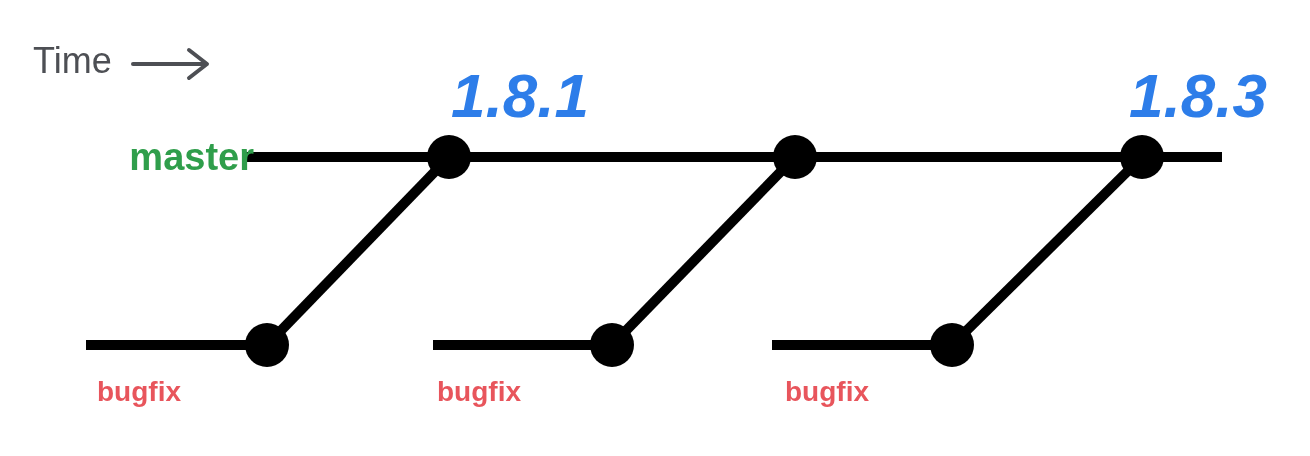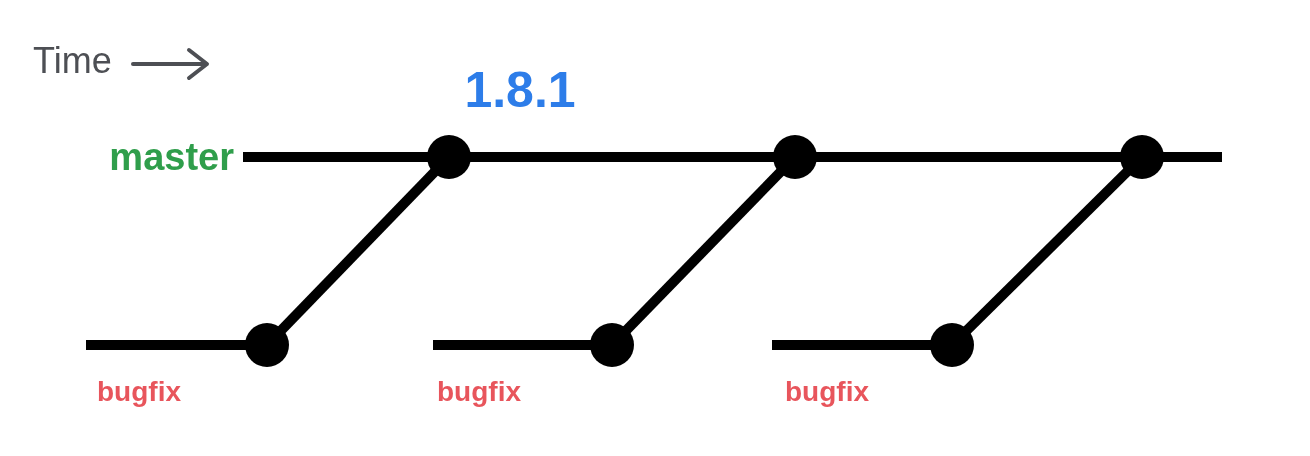--- a/index.html
+++ b/index.html
@@ -47,34 +47,35 @@
     white-space: nowrap;
   }
   .time-label {
     left: 33px;
     top: 22px;
     font-size: 36px;
     font-weight: 400;
     color: var(--time_gray, #4d4f54);
   }
   .master-label {
-    left: 56px;
+    left: 76px;
     top: 117px;
     width: 178px;
     text-align: right;
     font-size: 38px;
     font-weight: 700;
     color: var(--master_green, #2f9e4b);
   }
   .tag-label {
     top: 44px;
-    font-size: 50px;
+    font-size: 62px;
     font-weight: 700;
     color: var(--tag_blue, #2d7de9);
     transform: translateX(-50%);
+    font-style: italic;
   }
   .tag-1 { left: 520px; }
   .tag-2 { left: 853px; }
   .tag-3 { left: 1198px; }
   .branch-label {
     top: 357px;
     font-size: 28px;
     font-weight: 700;
     color: var(--branch_red, #e8555c);
   }
@@ -111,18 +112,19 @@
     <circle class="commit-dot" cx="267" cy="324" r="22"></circle>
     <circle class="commit-dot" cx="612" cy="324" r="22"></circle>
     <circle class="commit-dot" cx="952" cy="324" r="22"></circle>
   </svg>
 
   <div class="label time-label">Time</div>
 
   <div class="label master-label">master</div>
 
   <div class="label tag-label tag-1">1.8.1</div>
+  <div class="label tag-label tag-3">1.8.3</div>
 
   <div class="label branch-label branch-1">bugfix</div>
   <div class="label branch-label branch-2">bugfix</div>
   <div class="label branch-label branch-3">bugfix</div>
 
 </div>
 
 </body></html>

